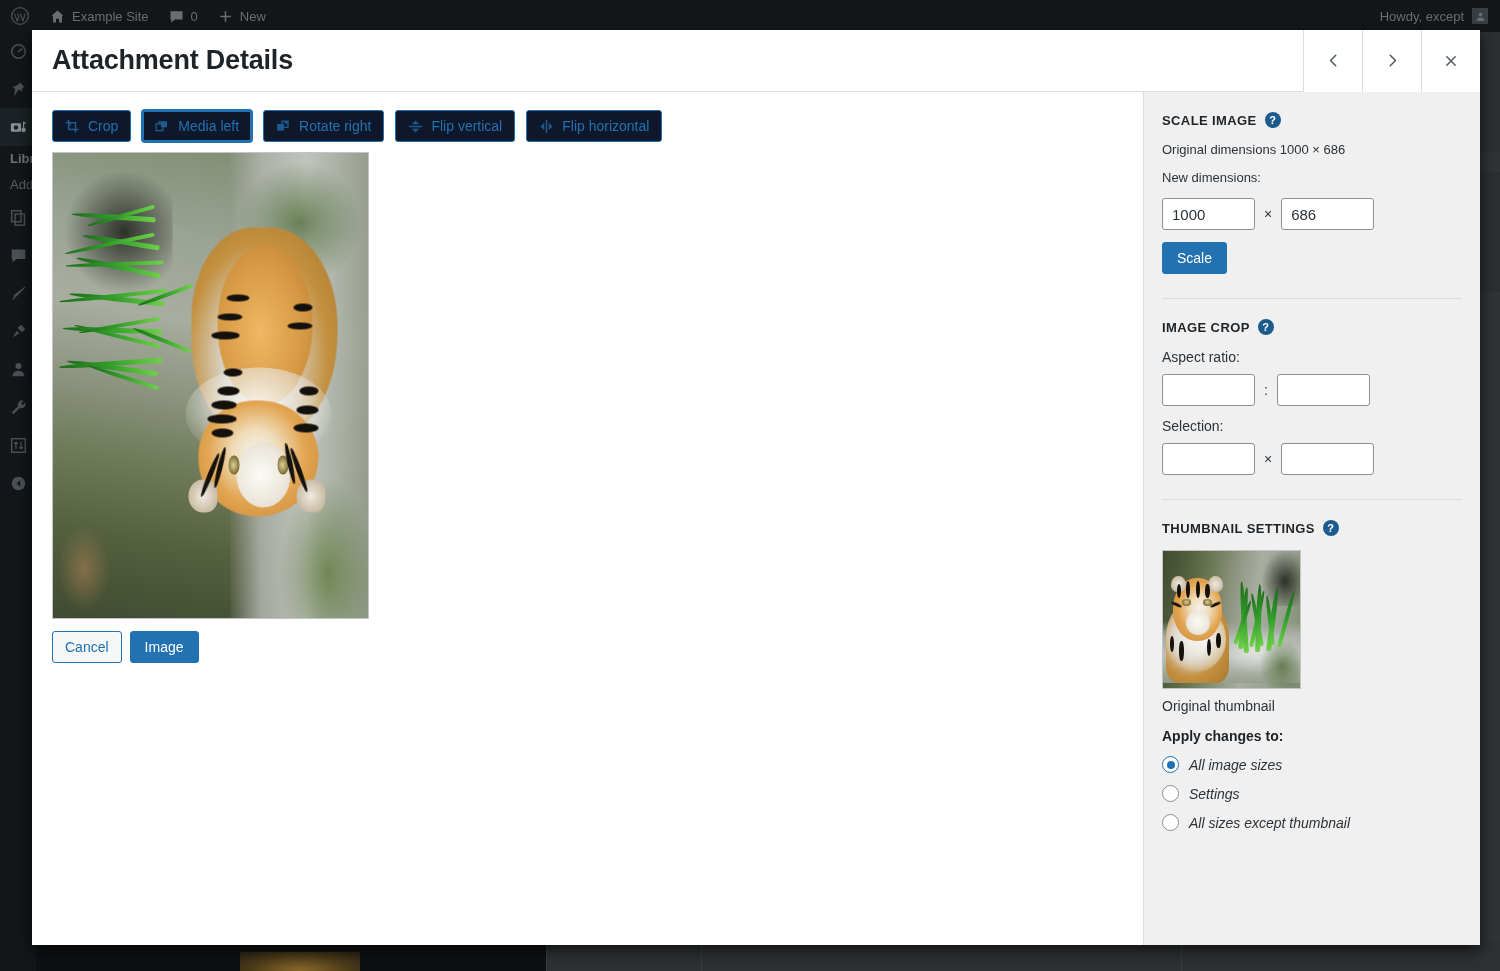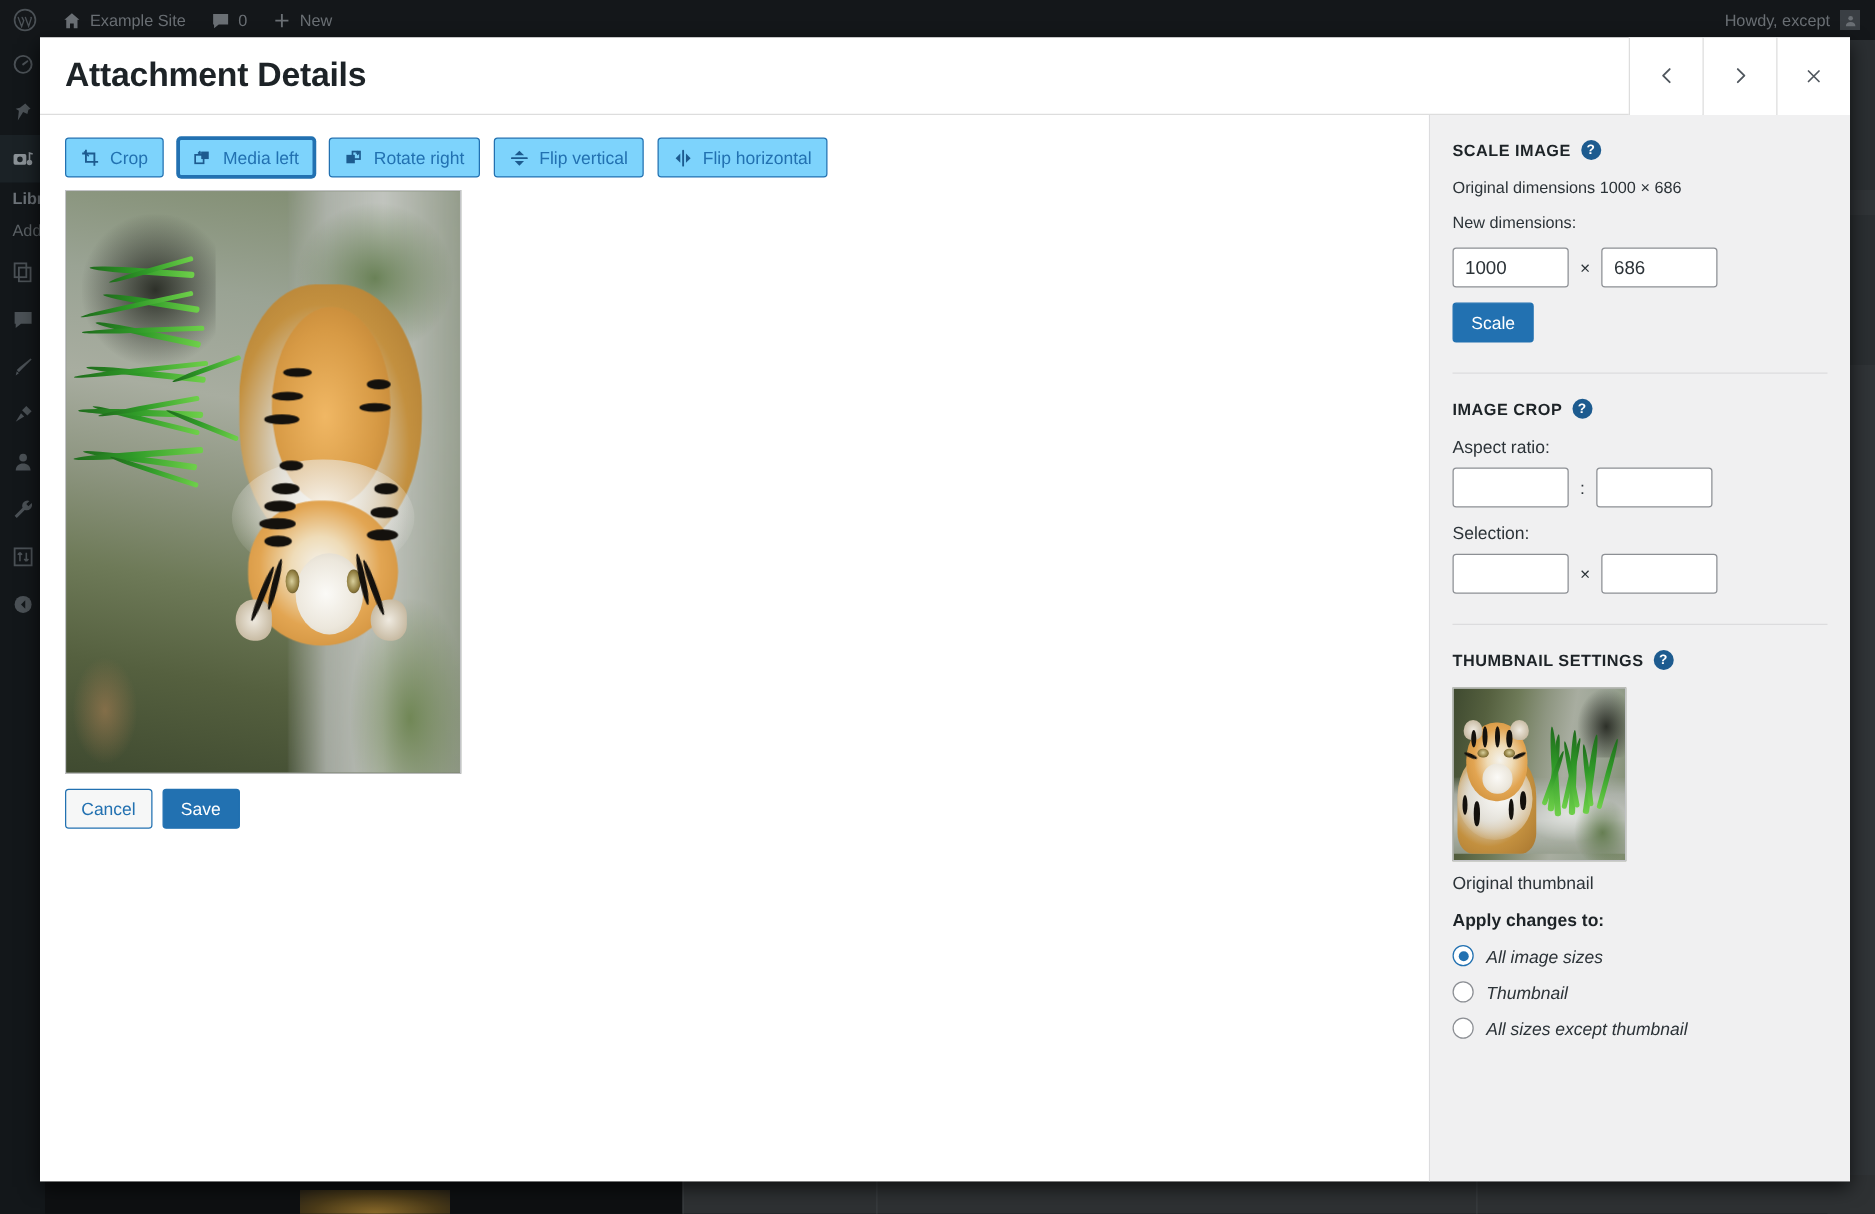--- a/index.html
+++ b/index.html
@@ -104,21 +104,21 @@
   #editor-pane {
     width: 1111px; background: #fff; padding: 18px 20px 0 20px;
     position: relative;
   }
   #toolbar-row1 { display: flex; gap: 11px; margin-bottom: 10px; }
   #toolbar-row2 { display: flex; gap: 11px; margin-bottom: 18px; }
 
   .tool-btn {
     display: inline-flex; align-items: center; gap: 8px;
     height: 32px; padding: 0 12px;
-    background: #7dd3fc; border: 1px solid #2271b1; border-radius: 3px;
+    background: #0f172a; border: 1px solid #2271b1; border-radius: 3px;
     color: #2271b1; font-size: 14px; line-height: 1;
     cursor: pointer; white-space: nowrap;
   }
   .tool-btn.focused {
     border-width: 2px; padding: 0 11px;
     box-shadow: 0 0 0 1px #2271b1;
   }
   .tool-btn.disabled {
     background: #f0f0f1; border-color: #dcdcde; color: #a7aaad;
     cursor: default;
@@ -537,21 +537,21 @@
           <div class="tg-stripe" style="left:60%;top:50%;width:1.6%;height:9%;"></div>
           <div class="tg-stripe" style="left:64%;top:52%;width:1.6%;height:8%;"></div>
           <div class="tg-stripe" style="left:68%;top:55%;width:1.6%;height:7%;"></div>
           <div class="tg-stripe" style="left:62%;top:74%;width:1.6%;height:8%;"></div>
           <div class="tg-stripe" style="left:66%;top:76%;width:1.6%;height:6%;"></div>
         </div>
       </div>
 
       <div class="act-row">
         <button class="btn-secondary">Cancel</button>
-        <button class="btn-primary">Save</button>
+        <button class="btn-primary">Image</button>
       </div>
     </div>
 
     <div id="settings-pane">
 
       <div class="sp-inner">
         <div class="sp-section-title">
           <span>Scale Image</span>
           <span class="help-icon">?</span>
         </div>
@@ -634,21 +634,21 @@
 
         <div class="sp-caption">Original thumbnail</div>
         <div class="sp-strong">Apply changes to:</div>
 
         <label class="radio-row">
           <span class="radio checked"></span>
           <span class="radio-label">All image sizes</span>
         </label>
         <label class="radio-row">
           <span class="radio"></span>
-          <span class="radio-label">Thumbnail</span>
+          <span class="radio-label">Settings</span>
         </label>
         <label class="radio-row">
           <span class="radio"></span>
           <span class="radio-label">All sizes except thumbnail</span>
         </label>
       </div>
 
     </div>
   </div>
 </div>

